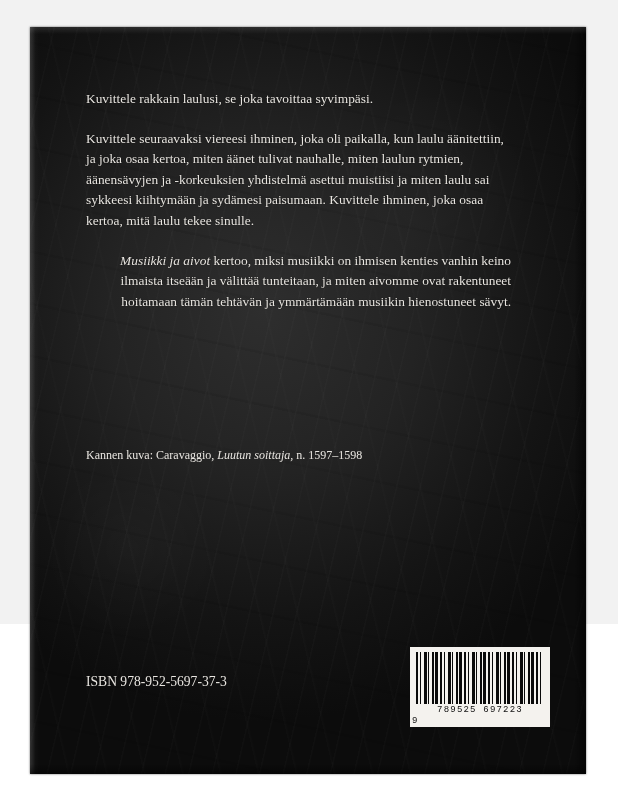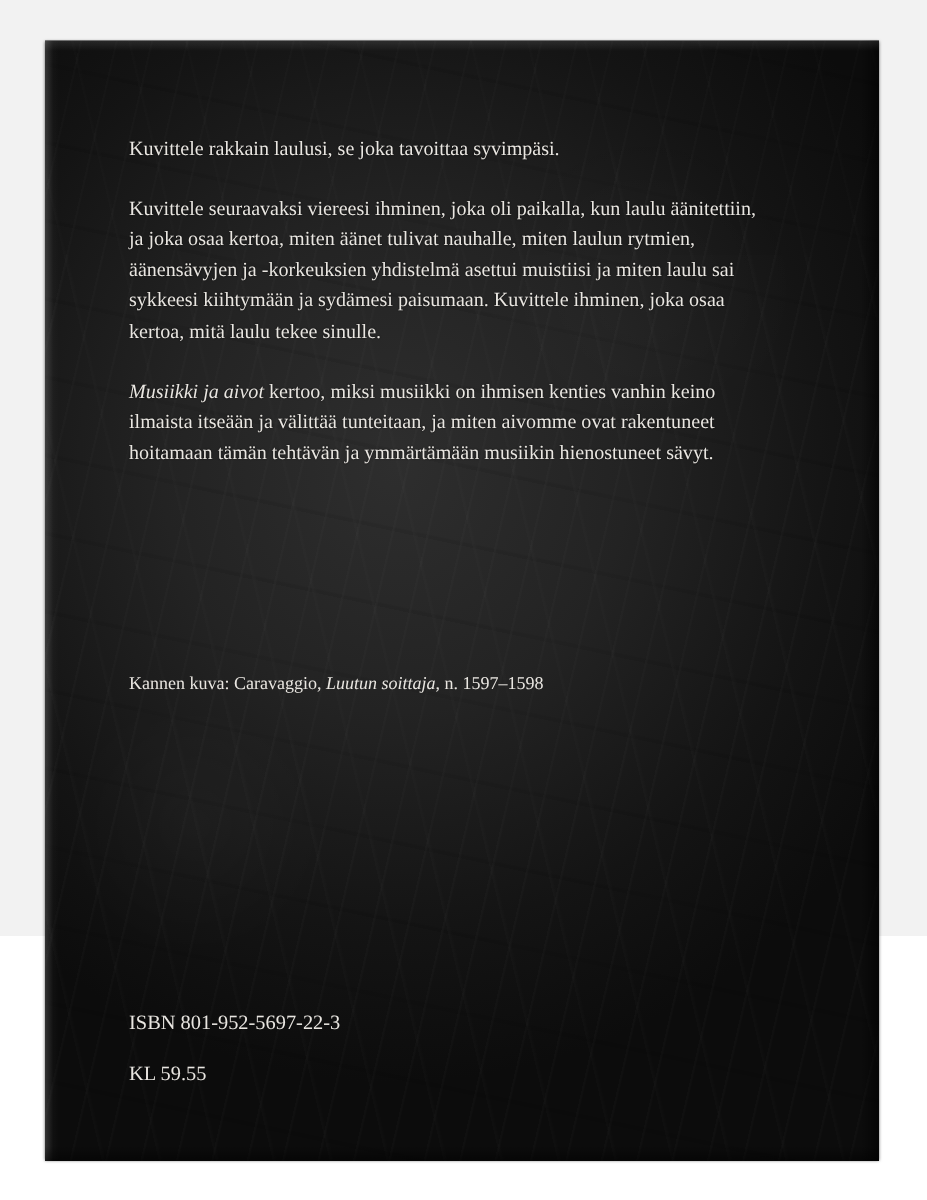--- a/index.html
+++ b/index.html
@@ -75,21 +75,21 @@
     top: 62px;
     width: 425px;
     color: #e9e6e1;
     font-size: 13.4px;
     line-height: 20.6px;
     text-shadow: 0 0 1px rgba(0,0,0,0.9);
   }
   .blurb p {
     margin: 0 0 19px 0;
   }
-  .blurb p:last-child { margin-bottom: 0; }
+  .blurb p:last-child { margin-bottom: 0; text-align: right; }
   .ital { font-style: italic; }
 
   .credit {
     position: absolute;
     left: 56px;
     top: 418px;
     width: 440px;
     color: #e9e6e1;
     font-size: 12px;
     line-height: 20.6px;
@@ -158,18 +158,22 @@
 
     <div class="blurb">
       <p>Kuvittele rakkain laulusi, se joka tavoittaa syvimpäsi.</p>
       <p>Kuvittele seuraavaksi viereesi ihminen, joka oli paikalla, kun laulu äänitettiin, ja joka osaa kertoa, miten äänet tulivat nauhalle, miten laulun rytmien, äänensävyjen ja -korkeuksien yhdistelmä asettui muistiisi ja miten laulu sai sykkeesi kiihtymään ja sydämesi paisumaan. Kuvittele ihminen, joka osaa kertoa, mitä laulu tekee sinulle.</p>
       <p><span class="ital">Musiikki ja aivot</span><span> kertoo, miksi musiikki on ihmisen kenties vanhin keino ilmaista itseään ja välittää tunteitaan, ja miten aivomme ovat rakentuneet hoitamaan tämän tehtävän ja ymmärtämään musiikin hienostuneet sävyt.</span></p>
     </div>
 
     <div class="credit"><span>Kannen kuva: Caravaggio, </span><span class="ital">Luutun soittaja</span><span>, n. 1597–1598</span></div>
 
     <div class="isbn-block">
-      <div>ISBN 801-952-5697-22-3</div>
-      <div>KL 59.55</div>
+      <div>ISBN 978-952-5697-37-3</div>
     </div>
 
+    <div class="barcode">
+      <div class="bars"></div>
+      <div class="barcode-digits">789525 697223</div>
+      <div class="barcode-lead">9</div>
+    </div>
   </div>
 </div>
 
 </body></html>

